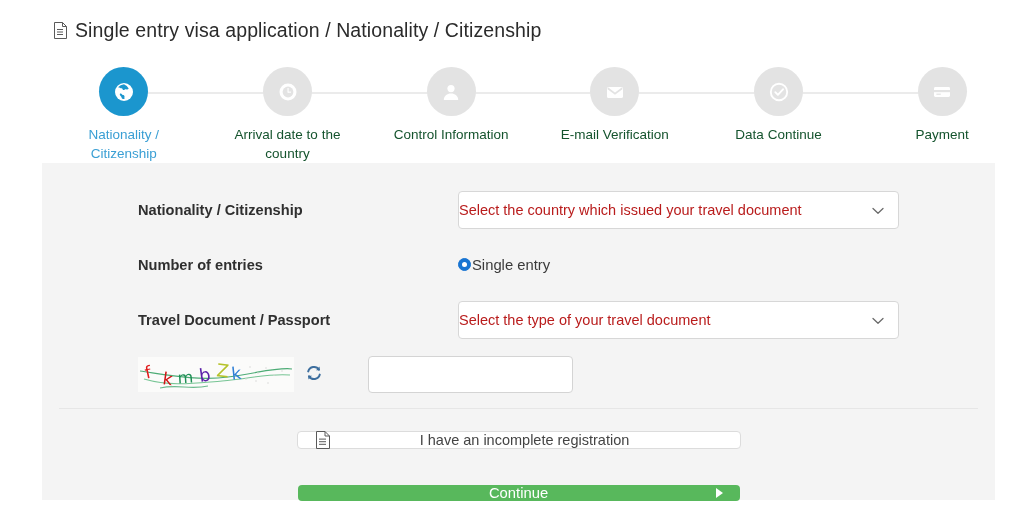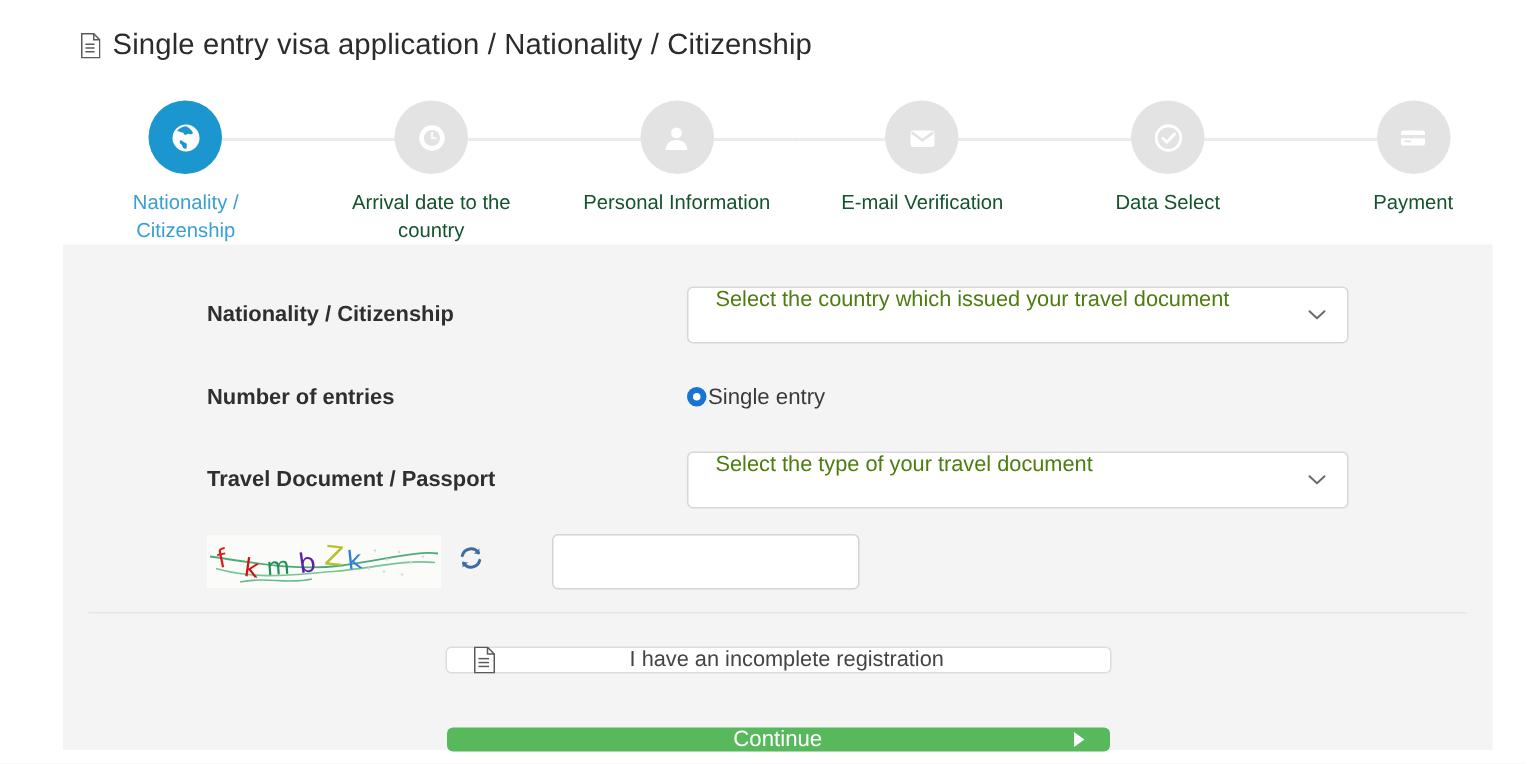--- a/index.html
+++ b/index.html
@@ -134,24 +134,23 @@
   }
   .select-box {
     position: relative;
     width: 441px;
     height: 38px;
     background: #ffffff;
     border: 1px solid #d7d7d7;
     border-radius: 4px;
     box-sizing: border-box;
     display: flex;
-    align-items: flex-start;
-    padding-left: 18px;
+    align-items: center;
     font-size: 14.5px;
-    color: #4d7c0f;
+    color: #b91c1c;
   }
   .select-box .chev {
     position: absolute;
     right: 14px;
     top: 50%;
     transform: translateY(-50%);
   }
   .radio-wrap {
     display: flex;
     align-items: center;
@@ -338,21 +337,21 @@
       <div class="line-left"></div>
       <div class="line-right"></div>
       <div class="circle">
         <span>
           <svg width="22" height="22" viewBox="0 0 22 22">
             <circle cx="11" cy="7.6" r="3.6" fill="#ffffff"></circle>
             <path d="M3.8 19 c0 -4.2 3.2 -6.6 7.2 -6.6 s7.2 2.4 7.2 6.6 Z" fill="#ffffff"></path>
           </svg>
         </span>
       </div>
-      <div class="step-label">Personal Information</div>
+      <div class="step-label">Control Information</div>
     </div>
 
     <div class="step">
       <div class="line-left"></div>
       <div class="line-right"></div>
       <div class="circle">
         <span>
           <svg width="24" height="24" viewBox="0 0 24 24">
             <rect x="4" y="7" width="16" height="11" rx="1.6" fill="#ffffff"></rect>
             <path d="M4.8 8.2 L12 13.6 L19.2 8.2" fill="none" stroke="#e3e3e3" stroke-width="1.8"></path>
@@ -366,21 +365,21 @@
       <div class="line-left"></div>
       <div class="line-right"></div>
       <div class="circle">
         <span>
           <svg width="24" height="24" viewBox="0 0 24 24">
             <circle cx="12" cy="12" r="8.2" fill="none" stroke="#ffffff" stroke-width="1.9"></circle>
             <path d="M8.3 12.2 L10.9 14.8 L16 9.3" fill="none" stroke="#ffffff" stroke-width="1.9" stroke-linecap="round" stroke-linejoin="round"></path>
           </svg>
         </span>
       </div>
-      <div class="step-label">Data Select</div>
+      <div class="step-label">Data Continue</div>
     </div>
 
     <div class="step">
       <div class="line-left"></div>
 
       <div class="circle">
         <span>
           <svg width="24" height="24" viewBox="0 0 24 24">
             <rect x="4" y="7" width="16" height="10" rx="1.4" fill="#ffffff"></rect>
             <rect x="4" y="10" width="16" height="2.2" fill="#e3e3e3"></rect>

